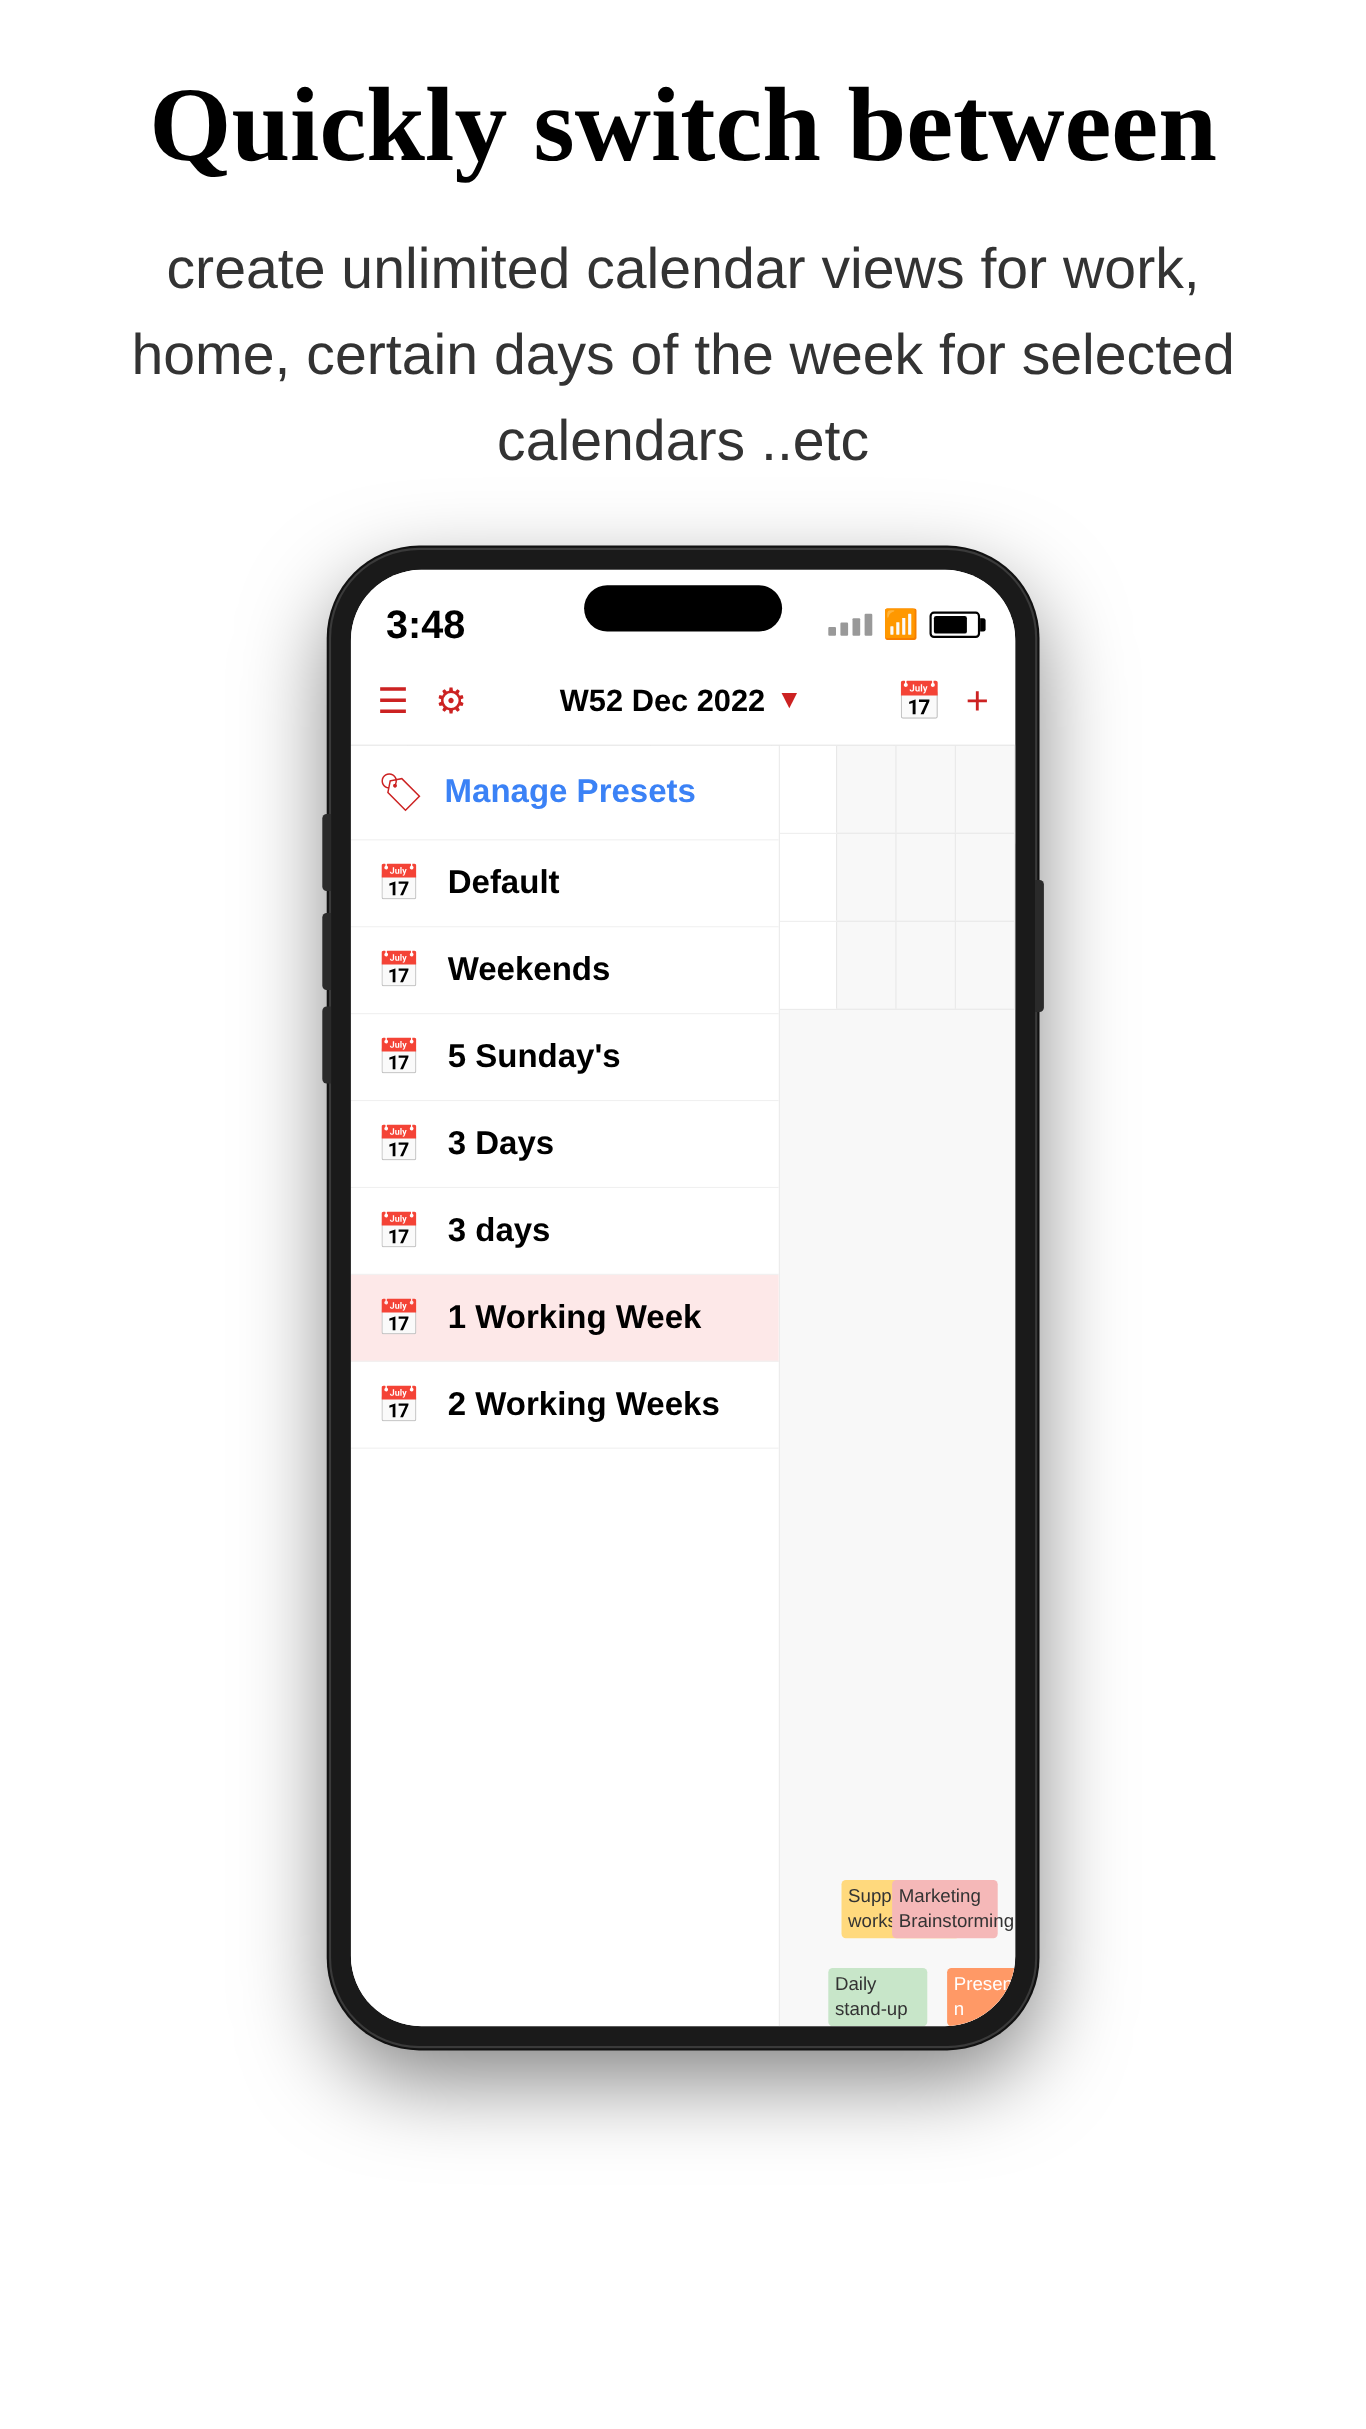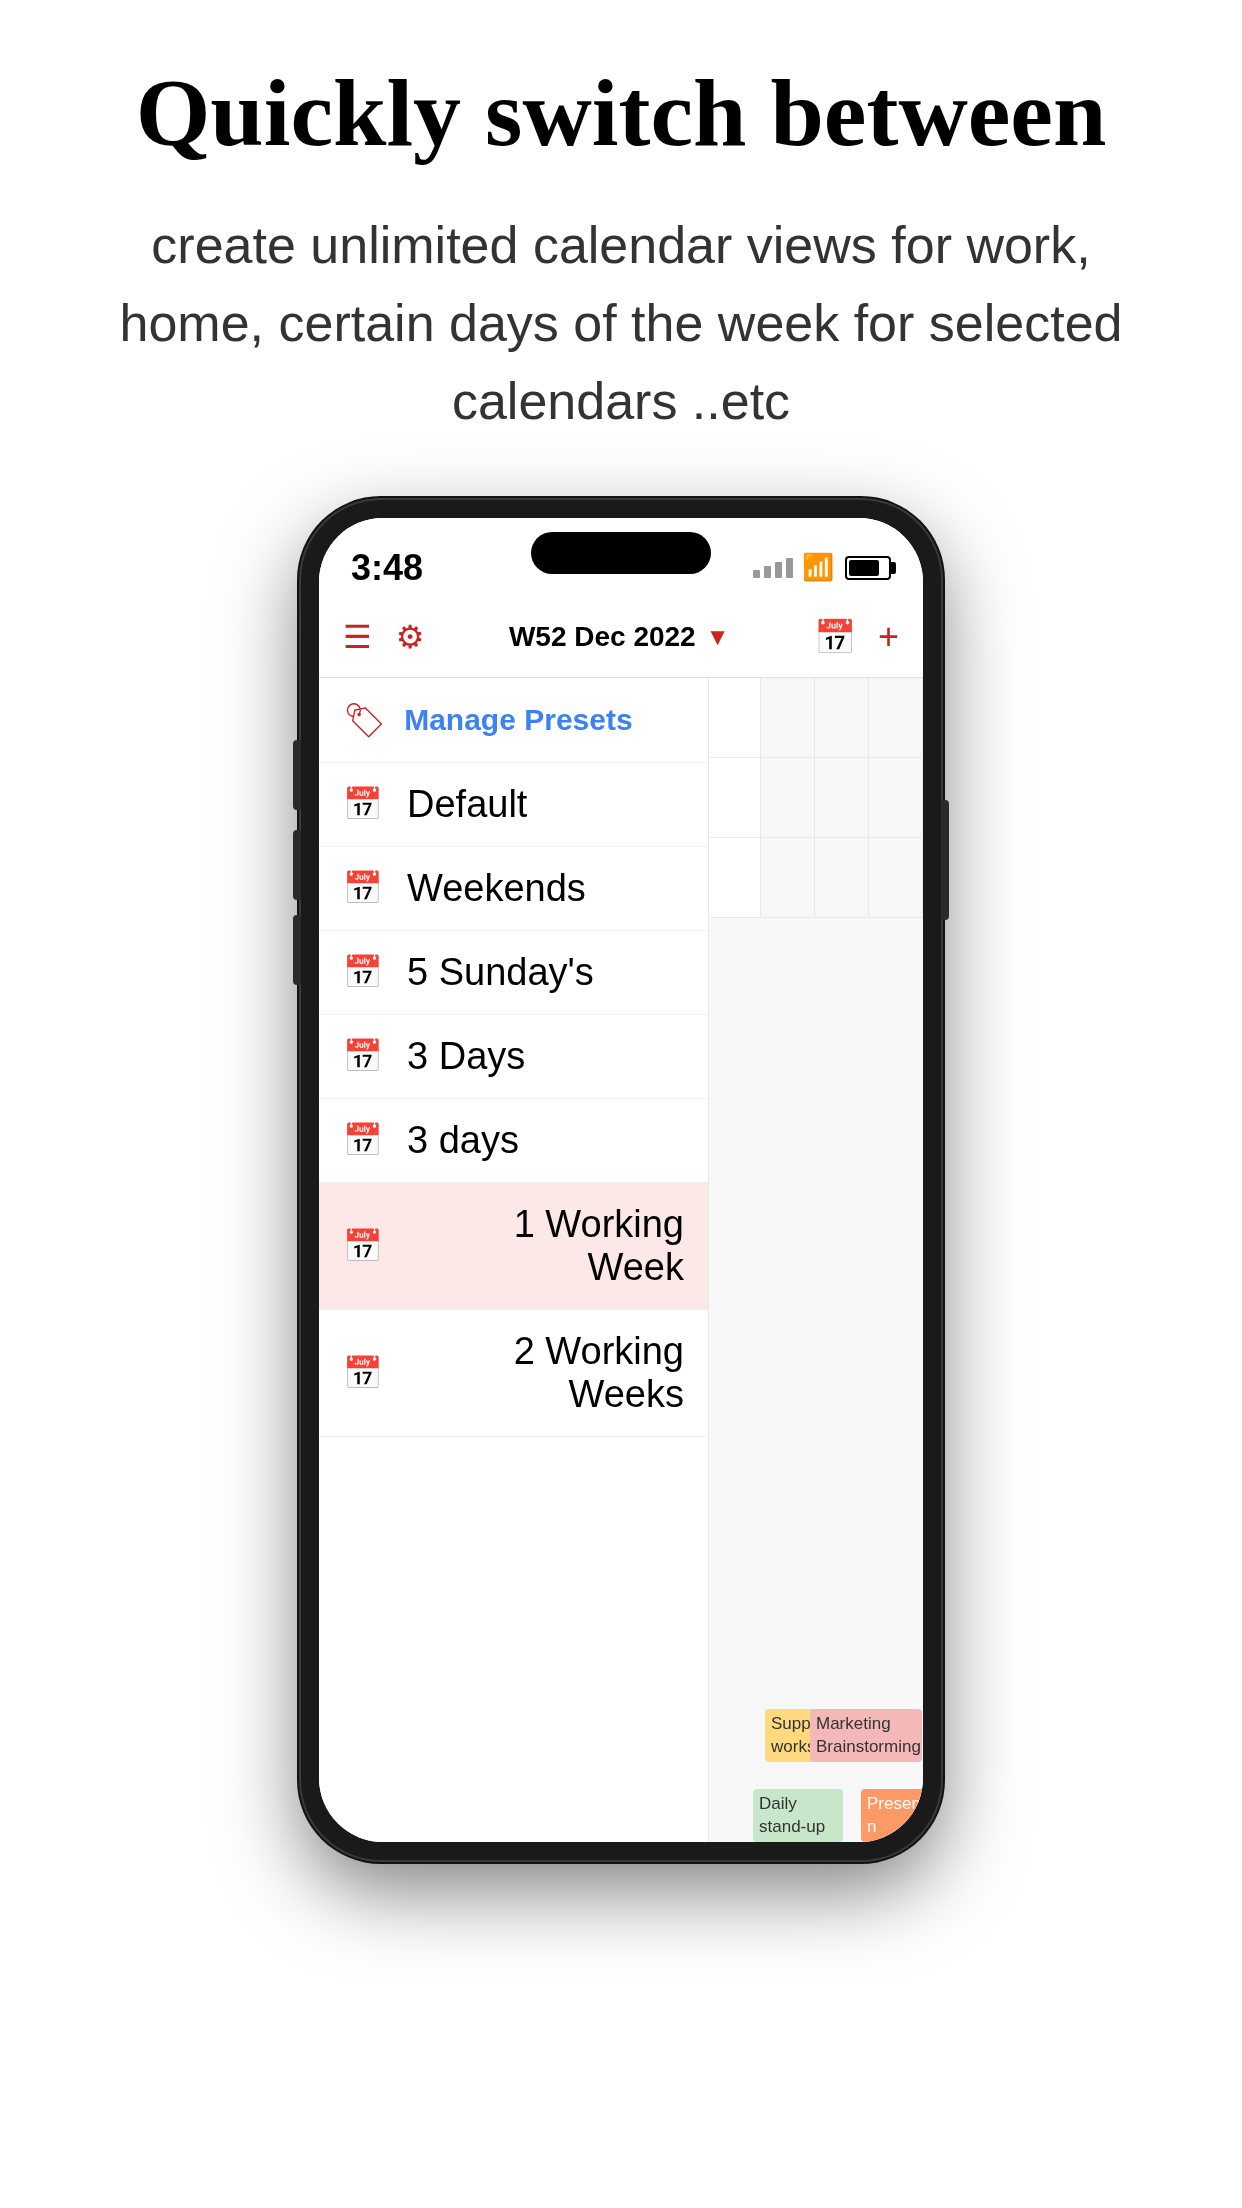--- a/index.html
+++ b/index.html
@@ -277,24 +277,23 @@
     .dropdown-item.active {
       background: #fde8e8;
     }
     .dropdown-item-icon {
       color: #cc2222;
       font-size: 32px;
       margin-right: 20px;
       min-width: 44px;
     }
     .dropdown-item-label {
-      font-size: 38px;
+      font-size: 30px;
       color: #000;
-      font-weight: 400;
-      text-align: right;
+      font-weight: 700;
     }
 
     
     .cal-grid-bg {
       flex: 1;
       background: #f8f8f8;
       position: relative;
       overflow: hidden;
     }
   </style>
@@ -442,21 +441,21 @@
           <div style="height:80px;border-bottom:1px solid #e8e8e8;display:flex;">
             <div style="width:52px;border-right:1px solid #e8e8e8;background:#fff;"></div>
             <div style="flex:1;border-right:1px solid #e8e8e8;"></div>
             <div style="flex:1;border-right:1px solid #e8e8e8;"></div>
             <div style="flex:1;border-right:1px solid #e8e8e8;"></div>
           </div>
 
           <div style="position:absolute;bottom:80px;left:56px;width:108px;background:#ffd97d;border-radius:4px;padding:4px 6px;font-size:17px;color:#333;line-height:1.3;">
             <span>Supplier workshop</span>
           </div>
-          <div style="position:absolute;bottom:80px;right:1px;width:112px;background:#f5b8b8;border-radius:4px;padding:4px 6px;font-size:17px;color:#333;line-height:1.3;">
+          <div style="position:absolute;bottom:80px;right:16px;width:96px;background:#f5b8b8;border-radius:4px;padding:4px 6px;font-size:17px;color:#333;line-height:1.3;">
             <span>Marketing Brainstorming</span>
           </div>
           <div style="position:absolute;bottom:0;left:44px;width:90px;background:#c8e6c9;border-radius:4px;padding:4px 6px;font-size:17px;color:#333;line-height:1.3;">
             <span>Daily stand-up</span>
           </div>
           <div style="position:absolute;bottom:0;left:152px;width:90px;background:#ff9966;border-radius:4px;padding:4px 6px;font-size:17px;color:#fff;line-height:1.3;">
             <span>Presentatio n</span>
           </div>
         </div>
 

